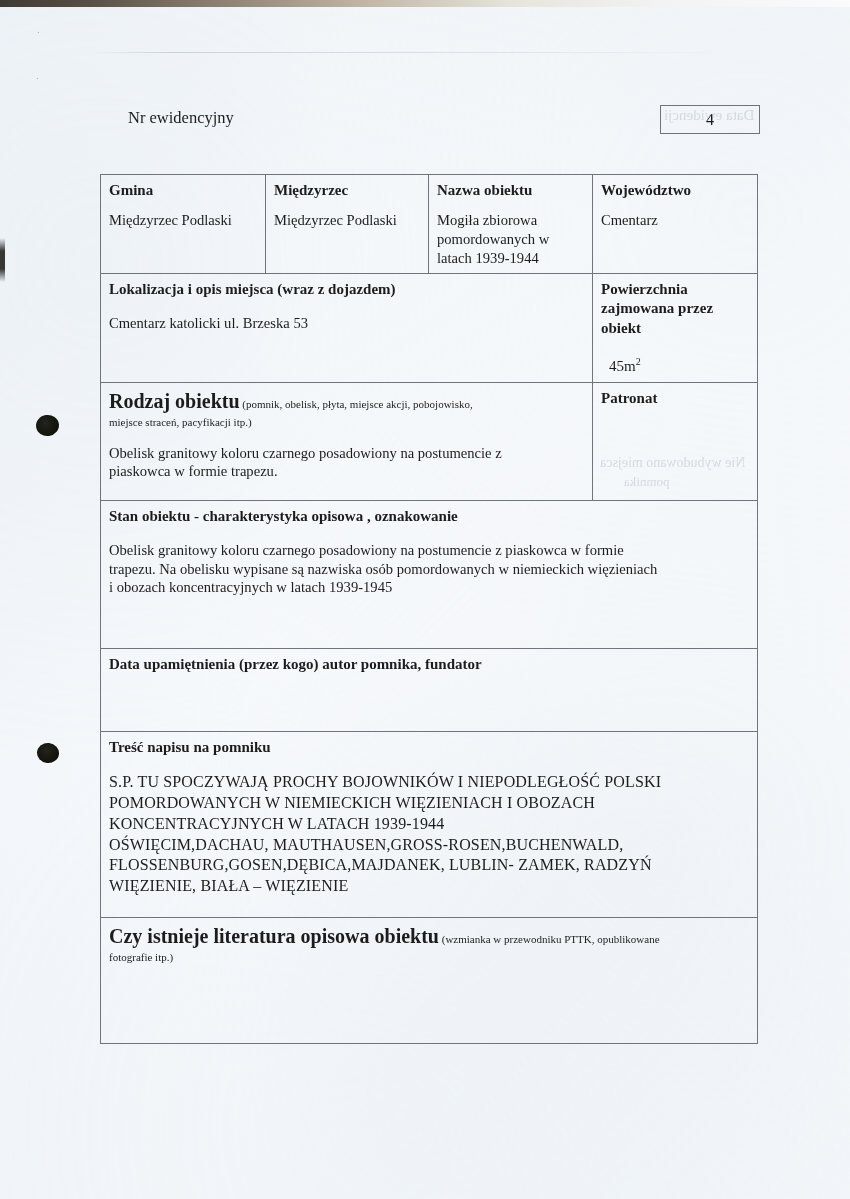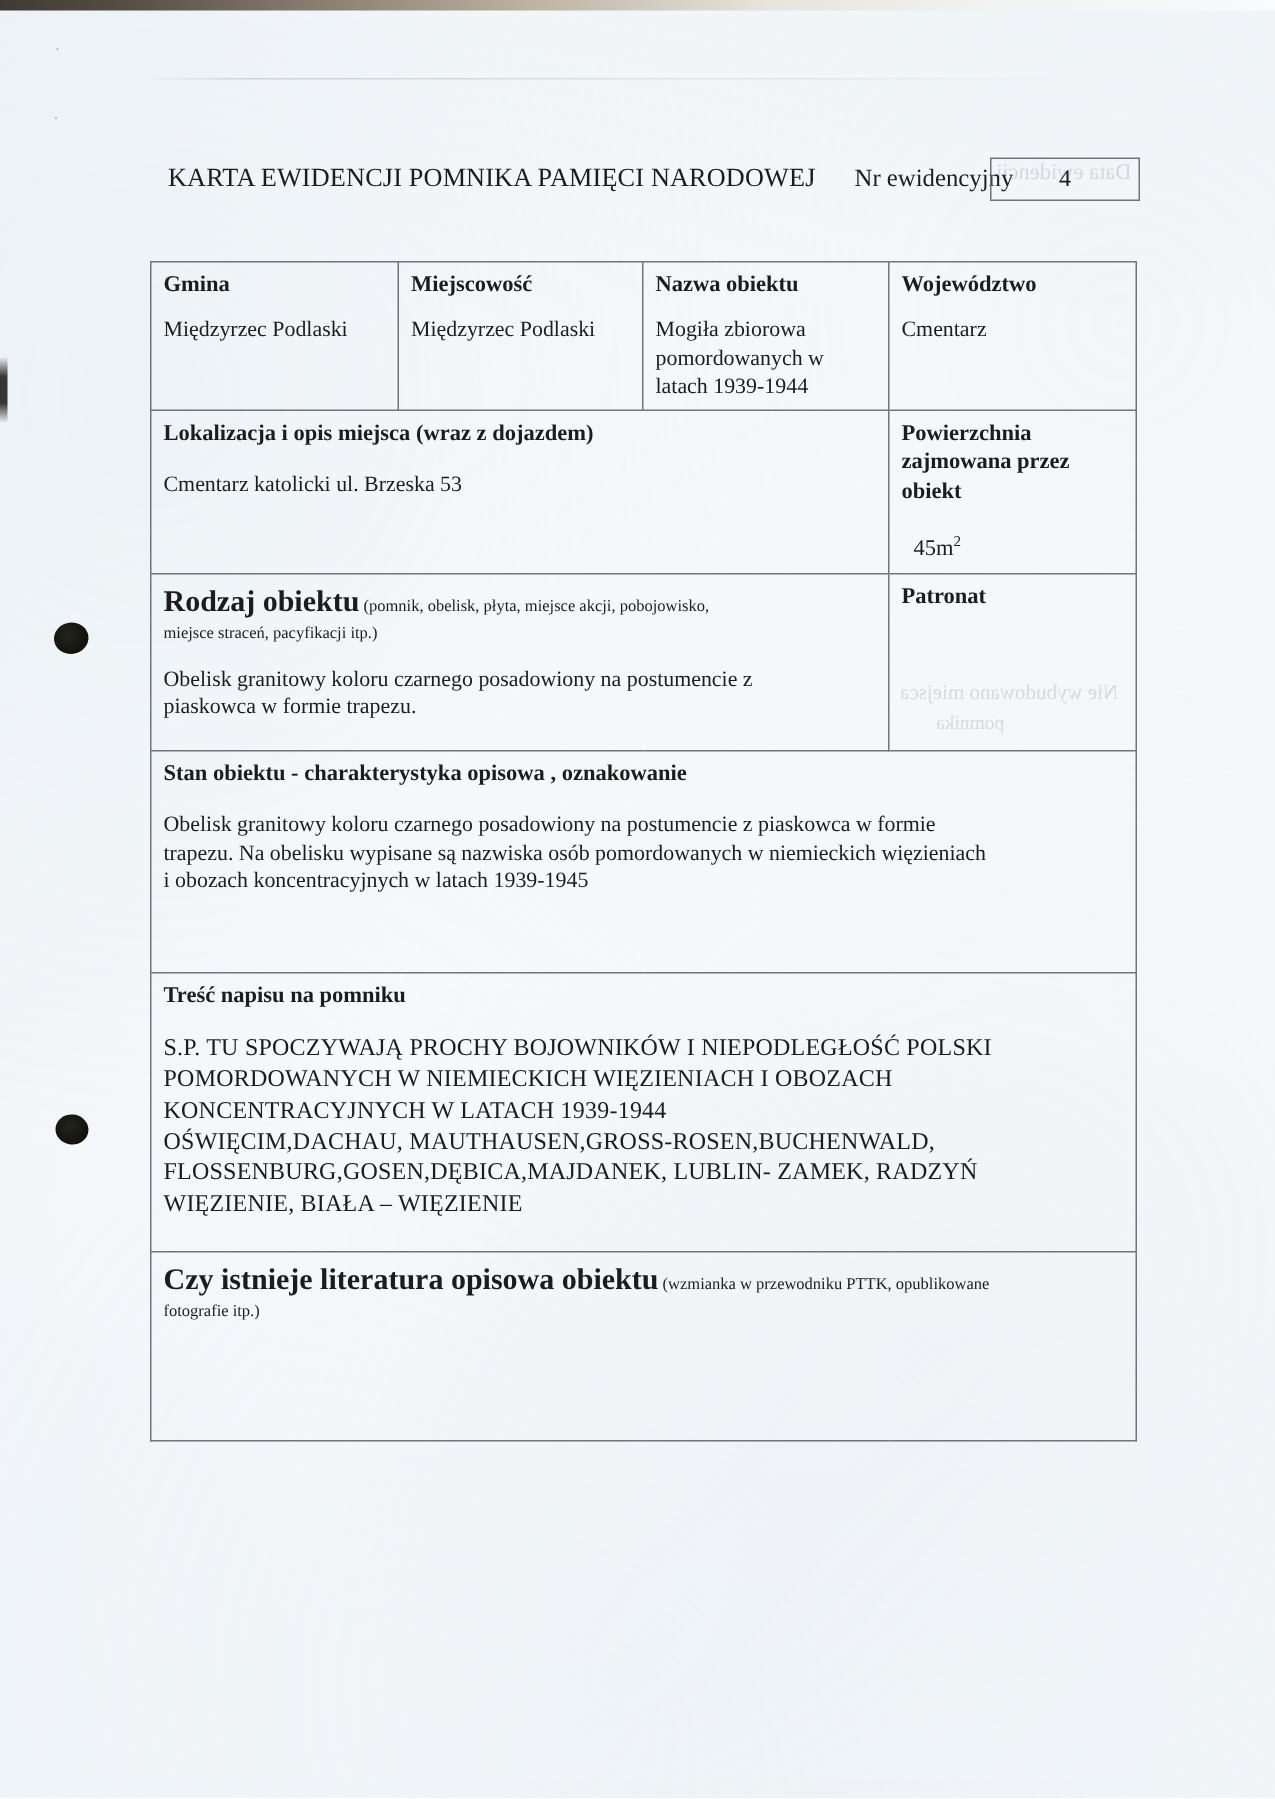--- a/index.html
+++ b/index.html
@@ -192,21 +192,20 @@
   <div class="hole-mark hole-b"></div>
 
   <div class="tick-mark" style="left:37px; top:28px;">·</div>
   <div class="tick-mark" style="left:36px; top:74px;">·</div>
 
   <div class="ghost" style="left:664px; top:107px; font-size:15px;">Data ewidencji</div>
   <div class="ghost" style="left:600px; top:455px; font-size:14px;">Nie wybudowano miejsca</div>
   <div class="ghost" style="left:624px; top:474px; font-size:13px;">pomnika</div>
 
   <div id="doc-header">
-    <span class="title-main">KARTA EWIDENCJI POMNIKA PAMIĘCI NARODOWEJ</span>
     <span class="title-sub">Nr ewidencyjny</span>
   </div>
   <div id="record-no-box">
     <span>4</span>
   </div>
 
   <table id="form-table">
     <colgroup>
       <col style="width:165px">
       <col style="width:163px">
@@ -215,21 +214,21 @@
     </colgroup>
     <tbody>
 
       <tr>
         <td>
           <span class="hdr">Gmina</span>
           <div class="gap-sm"></div>
           <span class="val">Międzyrzec Podlaski</span>
         </td>
         <td>
-          <span class="hdr">Miejscowość</span>
+          <span class="hdr">Międzyrzec</span>
           <div class="gap-sm"></div>
           <span class="val">Międzyrzec Podlaski</span>
         </td>
         <td>
           <span class="hdr">Nazwa obiektu</span>
           <div class="gap-sm"></div>
           <span class="val">Mogiła zbiorowa</span>
           <span class="val">pomordowanych w</span>
           <span class="val">latach 1939-1944</span>
         </td>
@@ -273,20 +272,26 @@
       <tr class="r-state">
         <td colspan="4">
           <span class="hdr">Stan obiektu - charakterystyka opisowa , oznakowanie</span>
           <div class="gap-md"></div>
           <span class="val">Obelisk granitowy koloru czarnego posadowiony na postumencie z piaskowca w formie</span>
           <span class="val">trapezu. Na obelisku wypisane są nazwiska osób pomordowanych w niemieckich więzieniach</span>
           <span class="val">i obozach koncentracyjnych w latach 1939-1945</span>
         </td>
       </tr>
 
+      <tr class="r-date">
+        <td colspan="4">
+          <span class="hdr">Data upamiętnienia (przez kogo) autor pomnika, fundator</span>
+          <span class="val"></span>
+        </td>
+      </tr>
 
       <tr class="r-insc">
         <td colspan="4">
           <span class="hdr">Treść napisu na pomniku</span>
           <div class="gap-md"></div>
           <span class="inscription">S.P.  TU SPOCZYWAJĄ PROCHY BOJOWNIKÓW I NIEPODLEGŁOŚĆ POLSKI</span>
           <span class="inscription">POMORDOWANYCH W NIEMIECKICH WIĘZIENIACH I OBOZACH</span>
           <span class="inscription">KONCENTRACYJNYCH W LATACH  1939-1944</span>
           <span class="inscription">OŚWIĘCIM,DACHAU, MAUTHAUSEN,GROSS-ROSEN,BUCHENWALD,</span>
           <span class="inscription">FLOSSENBURG,GOSEN,DĘBICA,MAJDANEK, LUBLIN- ZAMEK, RADZYŃ</span>

